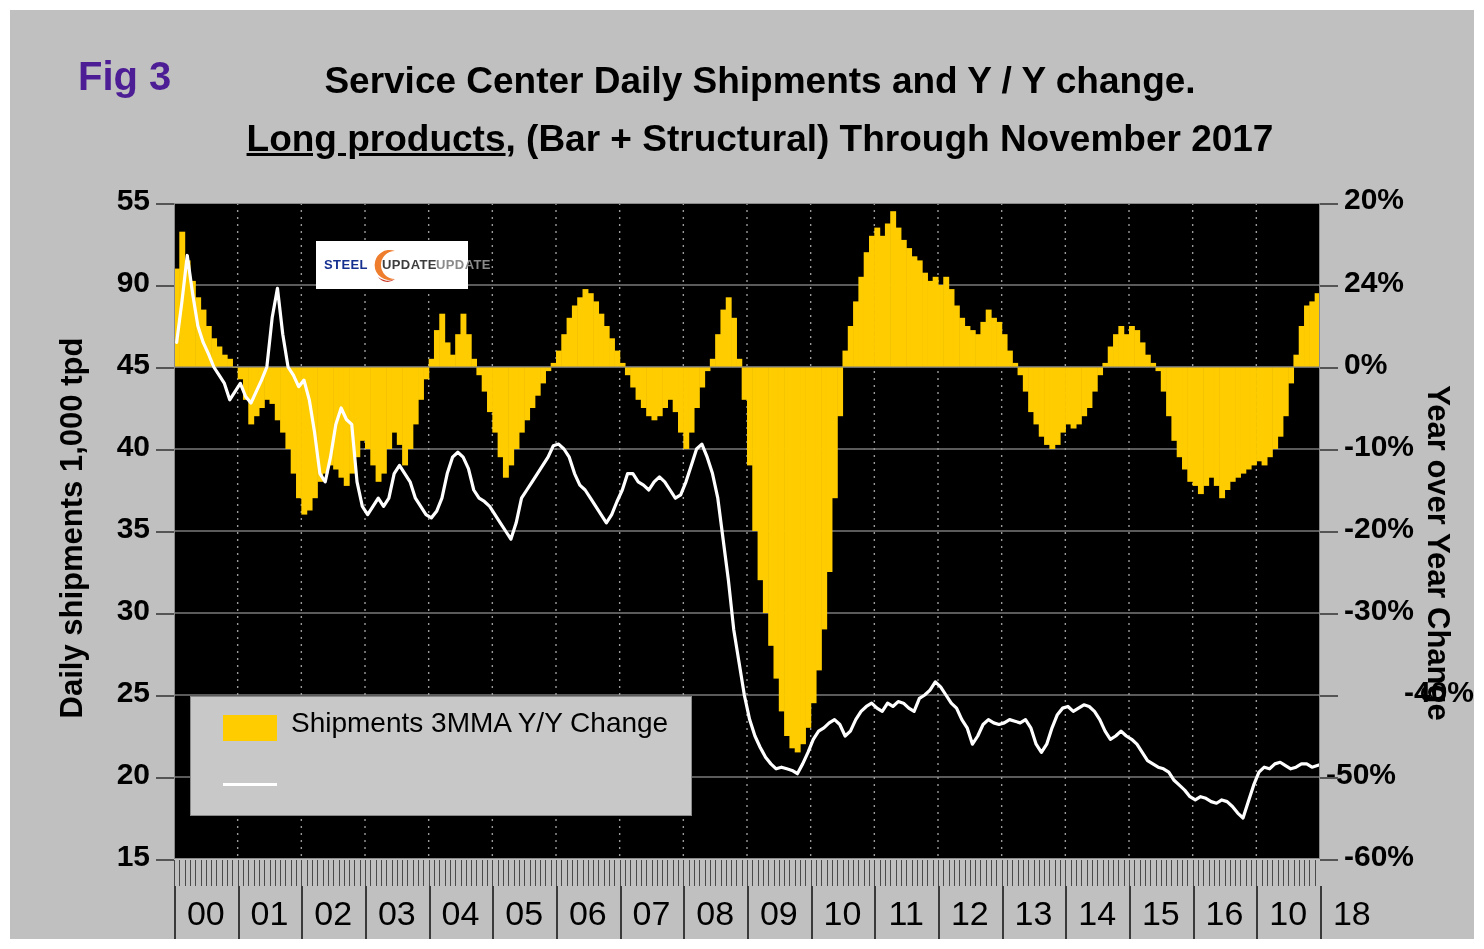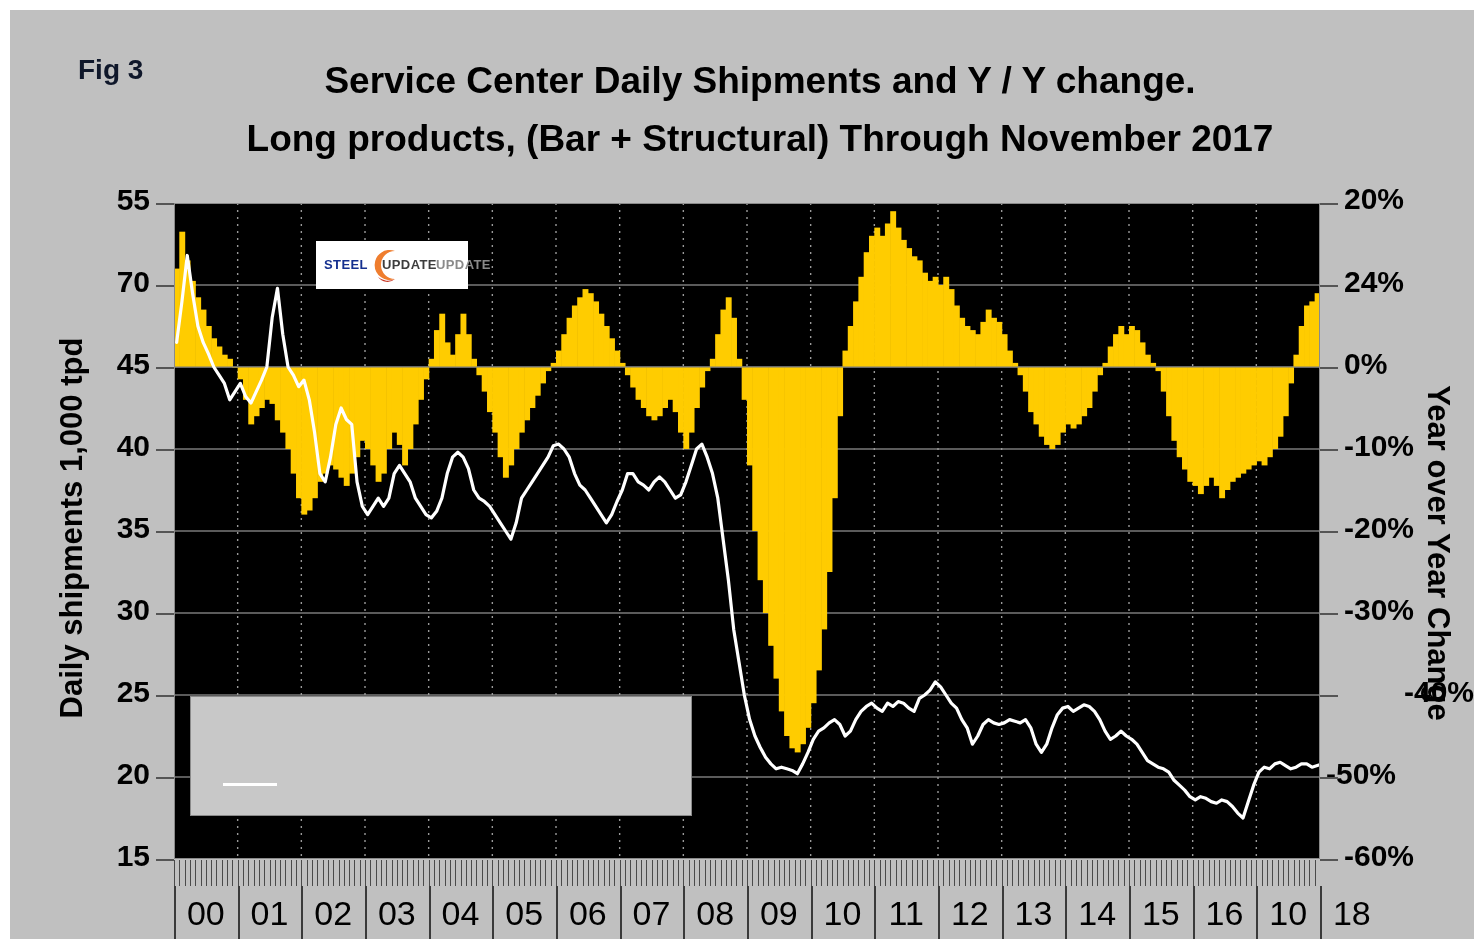--- a/index.html
+++ b/index.html
@@ -1,27 +1,27 @@
 <!DOCTYPE html>
 <html><head>
 <meta charset="utf-8">
 <style>
   html,body{margin:0;padding:0;background:#fff;}
   body{width:1484px;height:949px;font-family:"Liberation Sans",sans-serif;}
   #page{position:relative;width:1484px;height:949px;background:#c0c0c0;
         box-sizing:border-box;border:10px solid #ffffff;overflow:hidden;}
 
   
-  #fig-label{position:absolute;left:68px;top:44px;font-size:28px;font-weight:bold;
-             color:#0f172a;letter-spacing:0px;}
+  #fig-label{position:absolute;left:68px;top:44px;font-size:40px;font-weight:bold;
+             color:#4c1d95;letter-spacing:0px;}
   #title-line1{position:absolute;left:150px;top:50px;width:1200px;text-align:center;
                font-size:37px;font-weight:bold;color:#000;white-space:nowrap;}
   #title-line2{position:absolute;left:150px;top:108px;width:1200px;text-align:center;
                font-size:37px;font-weight:bold;color:#000;white-space:nowrap;}
-  #title-line2 .ul{}
+  #title-line2 .ul{text-decoration:underline;}
 
   
   #ytitle-left{position:absolute;left:-268px;top:500px;width:660px;text-align:center;
                transform:rotate(-90deg);transform-origin:center center;
                font-size:31px;font-weight:bold;color:#000;}
   #ytitle-right{position:absolute;left:1098px;top:525px;width:660px;text-align:center;
                 transform:rotate(90deg);transform-origin:center center;
                 font-size:31px;font-weight:bold;color:#000;}
 
   
@@ -594,20 +594,24 @@
       <div class="xtick" style="left: 929.833px; top: 884px;">12</div>
       <div class="xtick" style="left: 993.5px; top: 884px;">13</div>
       <div class="xtick" style="left: 1057.17px; top: 884px;">14</div>
       <div class="xtick" style="left: 1120.83px; top: 884px;">15</div>
       <div class="xtick" style="left: 1184.5px; top: 884px;">16</div>
       <div class="xtick" style="left: 1248.17px; top: 884px;">10</div>
       <div class="xtick" style="left: 1311.83px; top: 884px;">18</div>
     </div>
 
   <div id="legend">
+    <div class="leg-row" style="top:6px;">
+      <div class="leg-swatch-box" style="background: rgb(255, 204, 0);"></div>
+      <div class="leg-text">Shipments 3MMA Y/Y Change</div>
+    </div>
     <div class="leg-row" style="top:62px;">
       <div class="leg-swatch-line" style="background: rgb(255, 255, 255);"></div>
     </div>
   </div>
 
   <div id="smu-logo">
     <svg class="arc" viewBox="0 0 42 42">
       <path d="M31 7 A15 15 0 1 0 31 35 A11.5 11.5 0 1 1 31 7 Z" fill="#ef7d2e"></path>
       <path d="M31 35 A15 15 0 0 1 14 33 A11.5 11.5 0 0 0 31 35 Z" fill="#c8331f"></path>
     </svg>
@@ -623,21 +627,21 @@
     <div class="ytick-l" style="left: 80px; top: 665px;">25</div>
     <div class="tickmark-l" style="top: 685px;"></div>
     <div class="ytick-l" style="left: 80px; top: 583px;">30</div>
     <div class="tickmark-l" style="top: 603px;"></div>
     <div class="ytick-l" style="left: 80px; top: 501px;">35</div>
     <div class="tickmark-l" style="top: 521px;"></div>
     <div class="ytick-l" style="left: 80px; top: 419px;">40</div>
     <div class="tickmark-l" style="top: 439px;"></div>
     <div class="ytick-l" style="left: 80px; top: 337px;">45</div>
     <div class="tickmark-l" style="top: 357px;"></div>
-    <div class="ytick-l" style="left: 80px; top: 255px;">70</div>
+    <div class="ytick-l" style="left: 80px; top: 255px;">90</div>
     <div class="tickmark-l" style="top: 275px;"></div>
     <div class="ytick-l" style="left: 80px; top: 173px;">55</div>
     <div class="tickmark-l" style="top: 193px;"></div>
     <div class="ytick-r" style="left: 1334px; top: 829px;">-60%</div>
     <div class="tickmark-r" style="top: 849px;"></div>
     <div class="ytick-r" style="left: 1316px; top: 747px;">-50%</div>
     <div class="tickmark-r" style="top: 767px;"></div>
     <div class="ytick-r" style="left: 1394px; top: 665px;">-40%</div>
     <div class="tickmark-r" style="top: 685px;"></div>
     <div class="ytick-r" style="left: 1334px; top: 583px;">-30%</div>

